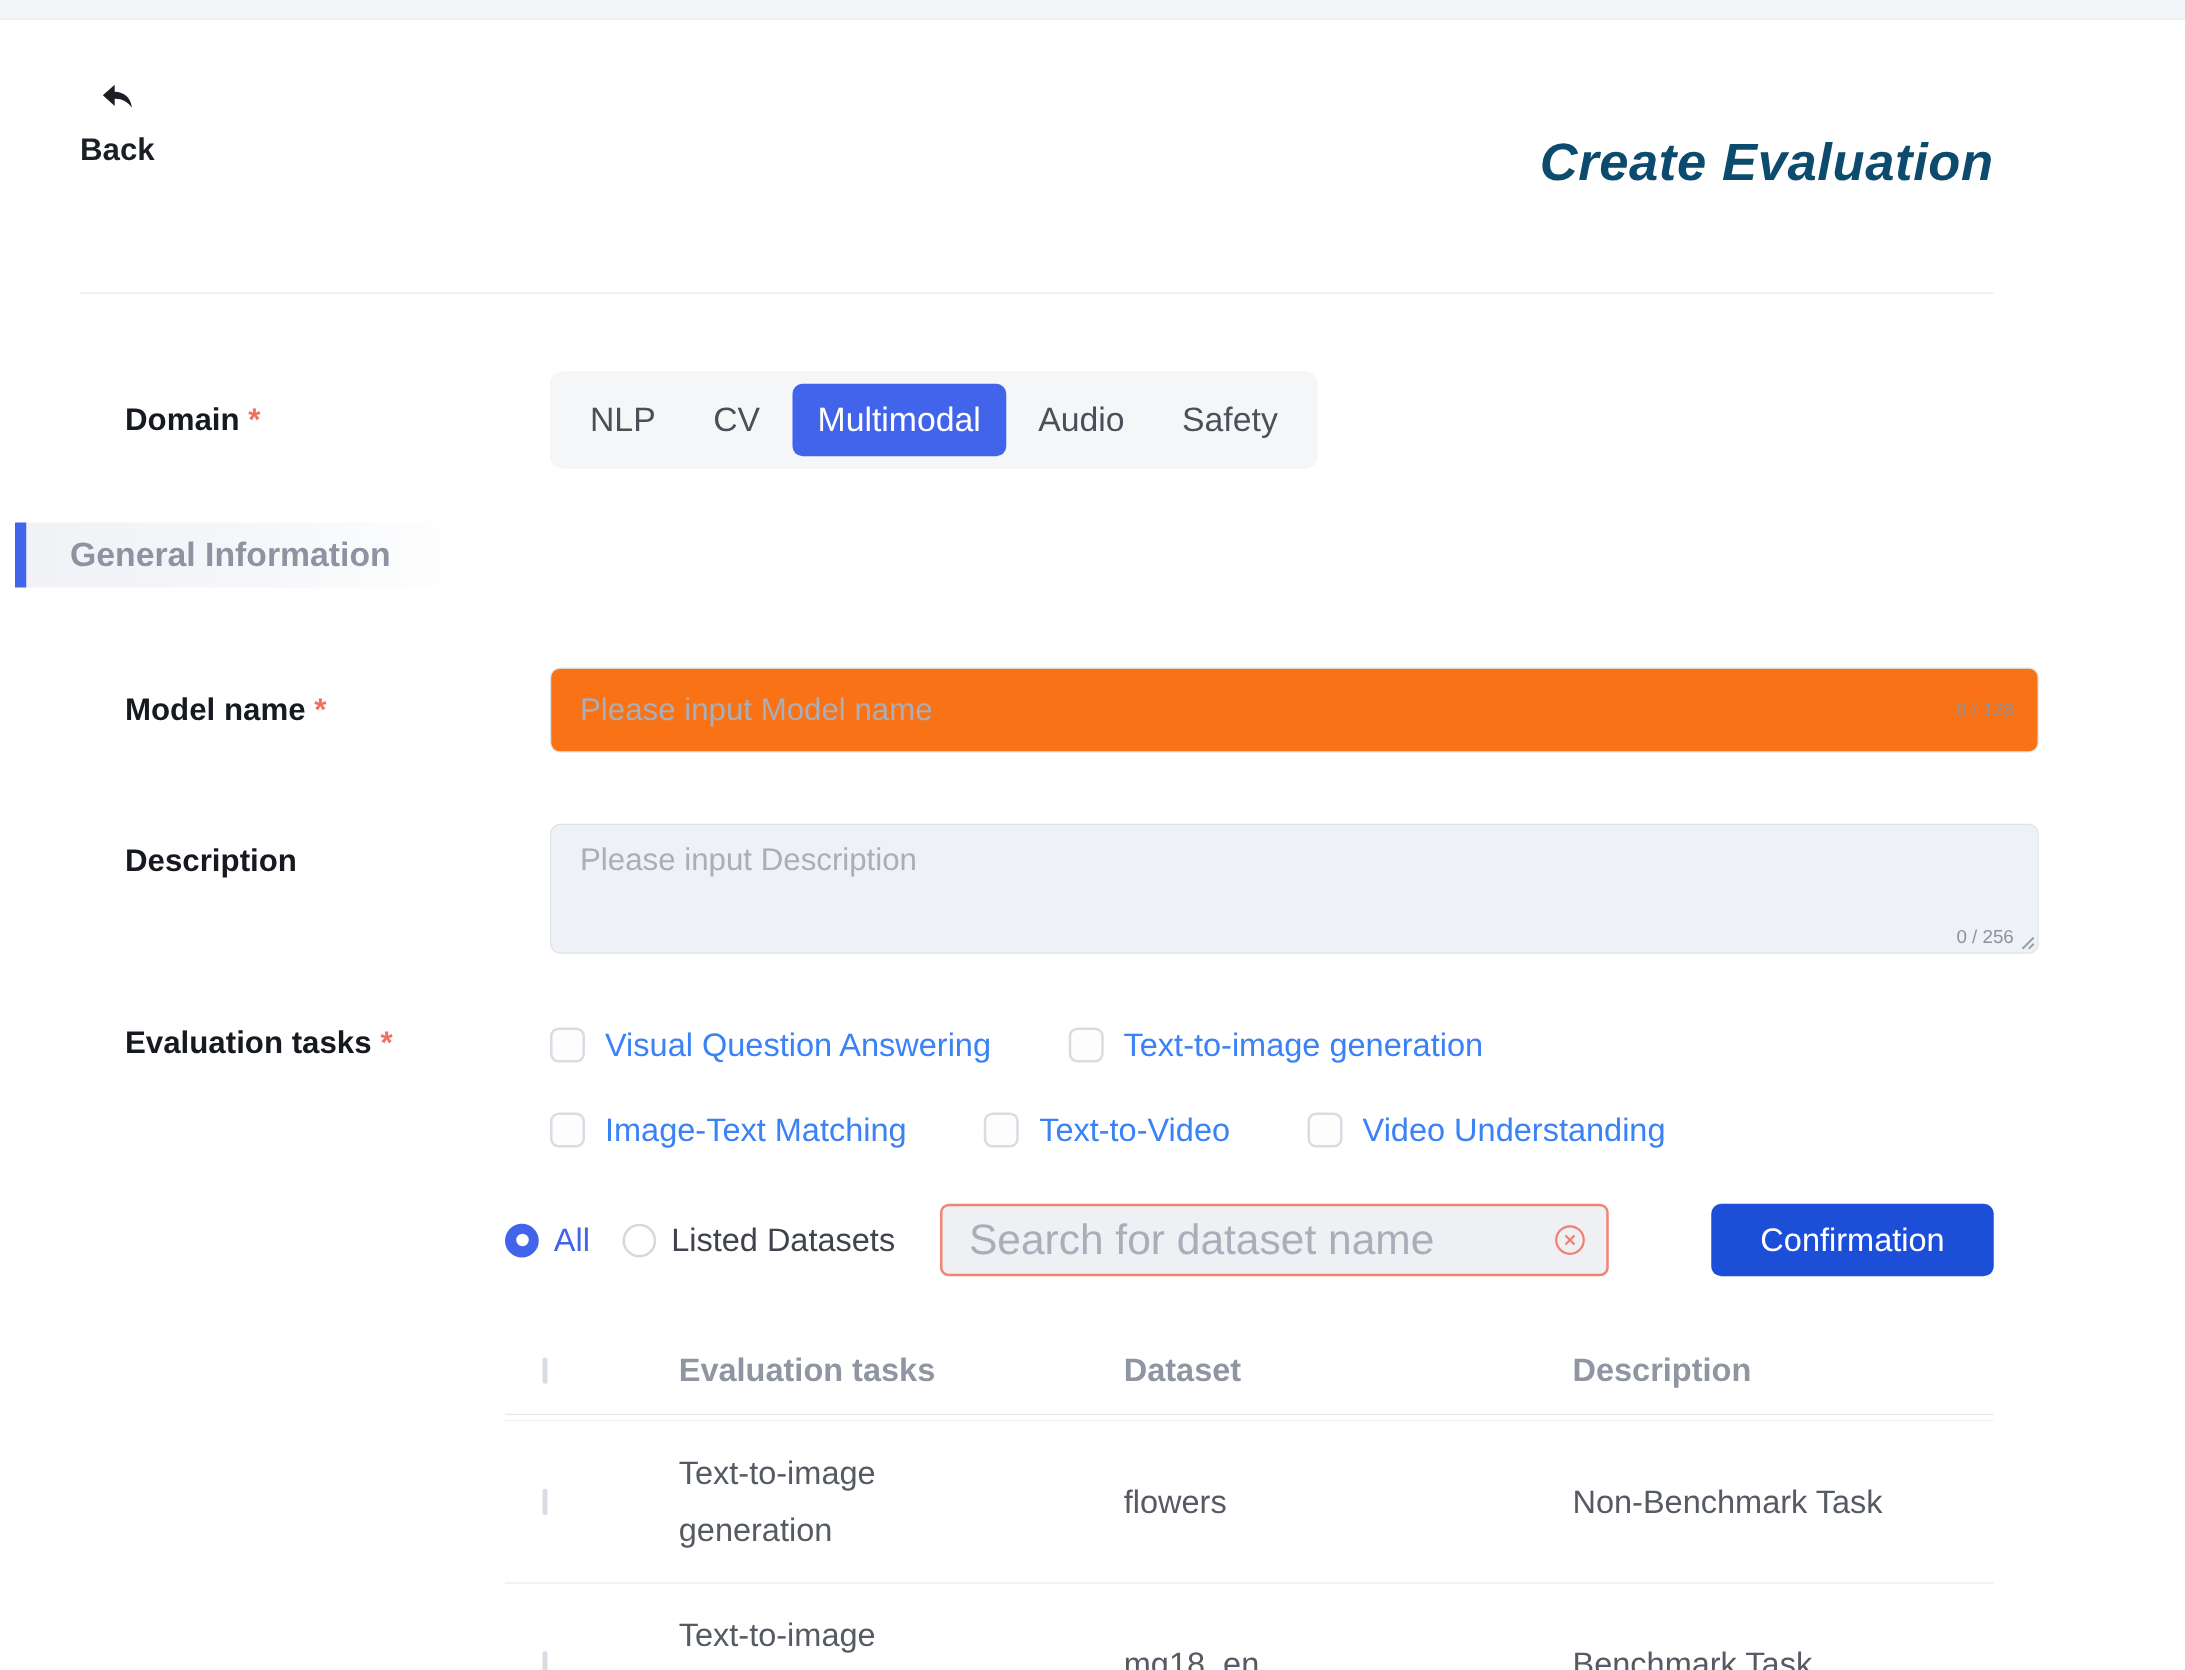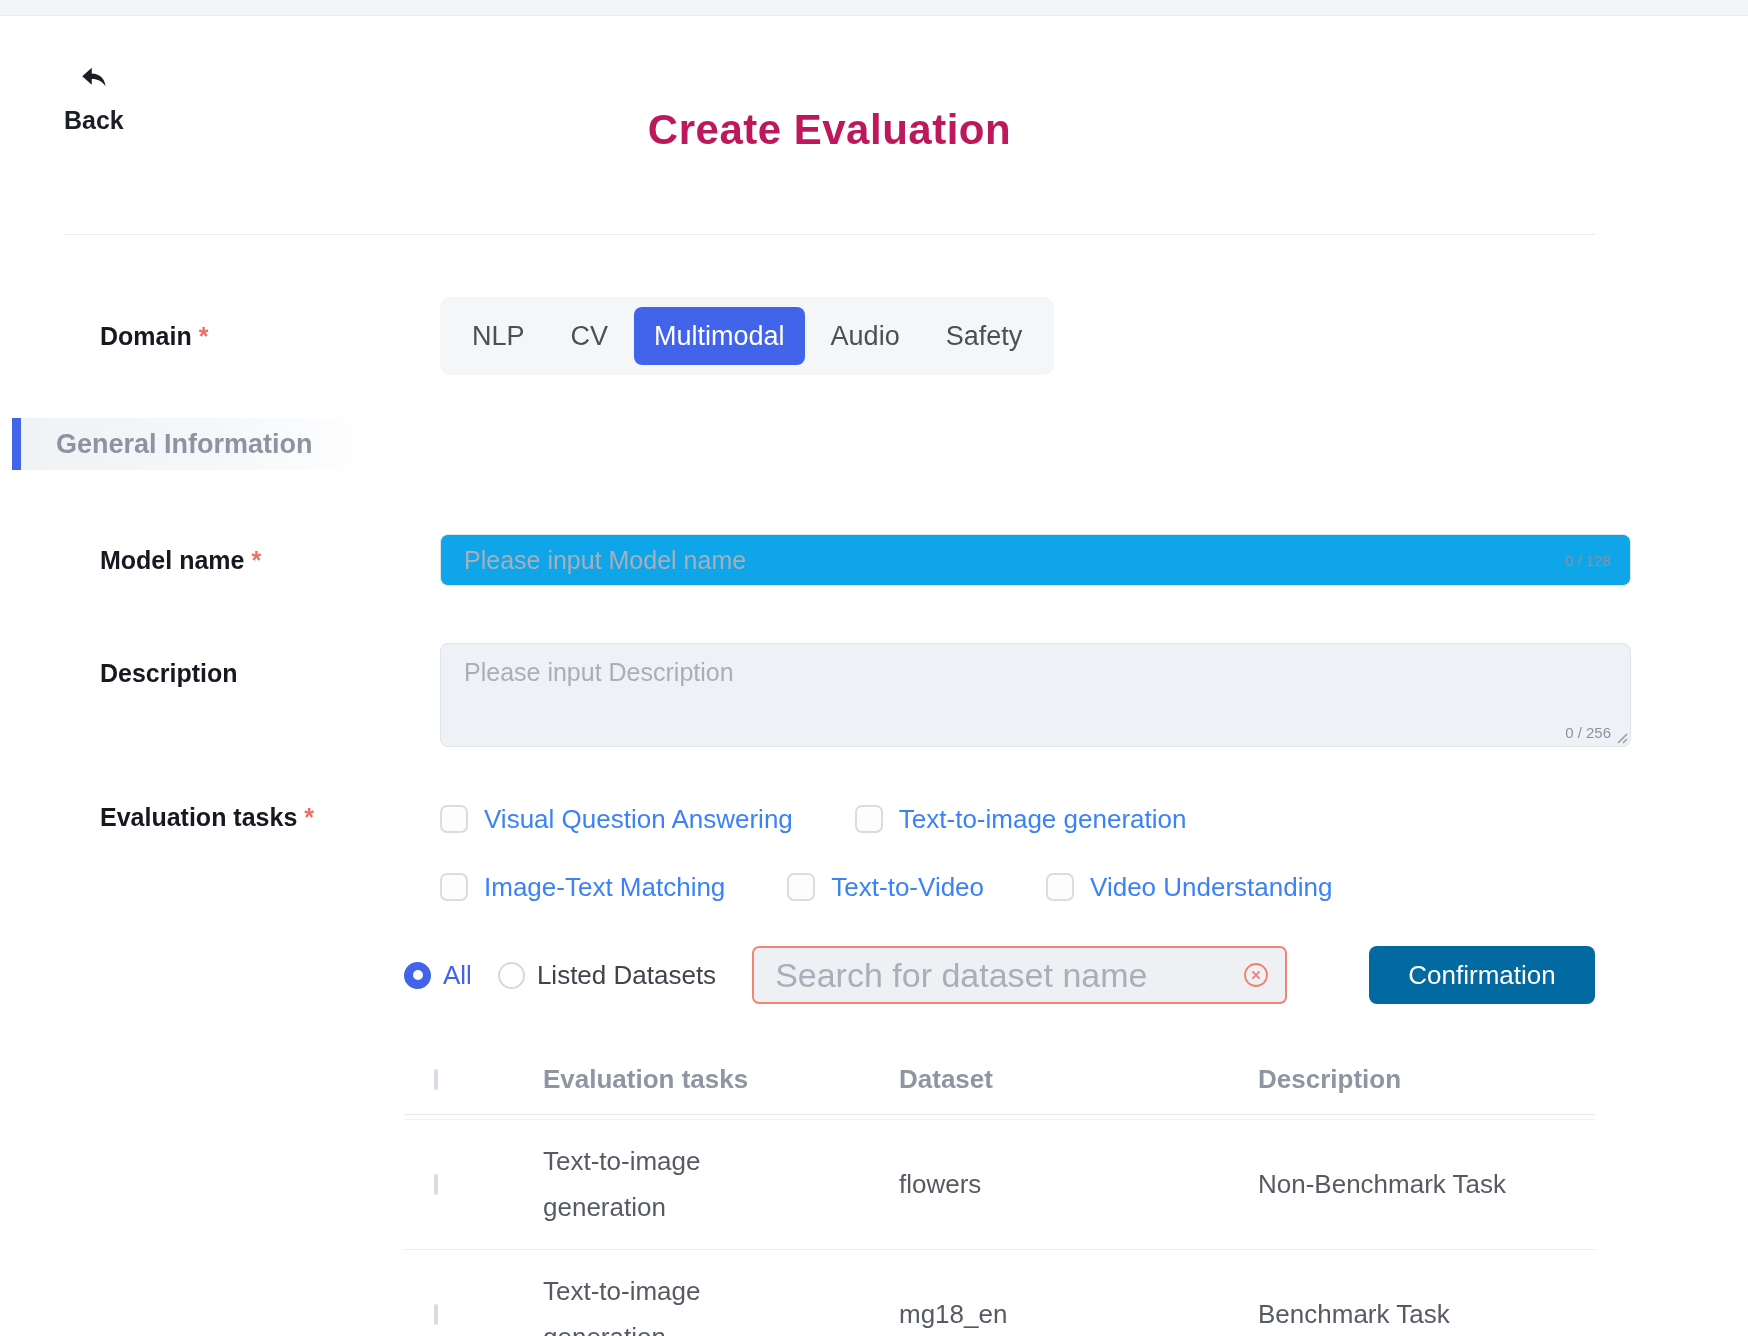--- a/index.html
+++ b/index.html
@@ -27,25 +27,26 @@
     gap: 14px;
     cursor: pointer;
     height: 36px;
     flex-direction: column;
   }
   .back-row svg { display: block; }
   .back-label { font-size: 25px; font-weight: bold; color: #1b1e24; }
   
   .page-title {
     margin-top: 8px;
-    text-align: center;
+    text-align: right;
     font-size: 42px;
     font-weight: bold;
-    color: #be185d;
+    color: #0c4a6e;
     letter-spacing: 0.5px;
+    font-style: italic;
   }
   .divider {
     margin-top: 80px;
     height: 1px;
     background: #e7eaee;
   }
   
   .form-row { display: flex; margin-left: 36px; }
   .label-col {
     width: 340px;
@@ -95,22 +96,22 @@
     padding-left: 35px;
     background: linear-gradient(90deg, #f0f2f6 0%, #f5f7fa 55%, #ffffff 100%);
   }
   .gi-title { font-size: 27px; font-weight: bold; color: #8d93a0; }
 
   
   .row-model { margin-top: 64px; align-items: center; }
   .input-wrap { position: relative; width: 1191px; }
   .text-input {
     width: 100%;
-    height: 52px;
-    background: #0ea5e9;
+    height: 68px;
+    background: #f97316;
     border: 1px solid #dfe3ea;
     border-radius: 8px;
     font-size: 25px;
     color: #3a3f47;
     padding: 0 120px 0 23px;
     outline: none;
     font-family: "Liberation Sans", sans-serif;
   }
   .text-input::placeholder { color: #a9aeb8; }
   .counter {
@@ -184,21 +185,21 @@
     font-family: "Liberation Sans", sans-serif;
   }
   .search-input::placeholder { color: #a9aeb8; }
   .clear-icon {
     position: absolute; right: 16px; top: 50%; transform: translateY(-50%);
     cursor: pointer; display: flex;
   }
   .confirm-btn {
     margin-left: auto;
     width: 226px; height: 58px;
-    background: #0369a1;
+    background: #1d4ed8;
     color: #ffffff;
     border: none;
     border-radius: 8px;
     font-size: 26px;
     cursor: pointer;
     font-family: "Liberation Sans", sans-serif;
   }
 
   
   .dataset-table { margin-left: 340px; width: 1191px; margin-top: 46px; }

